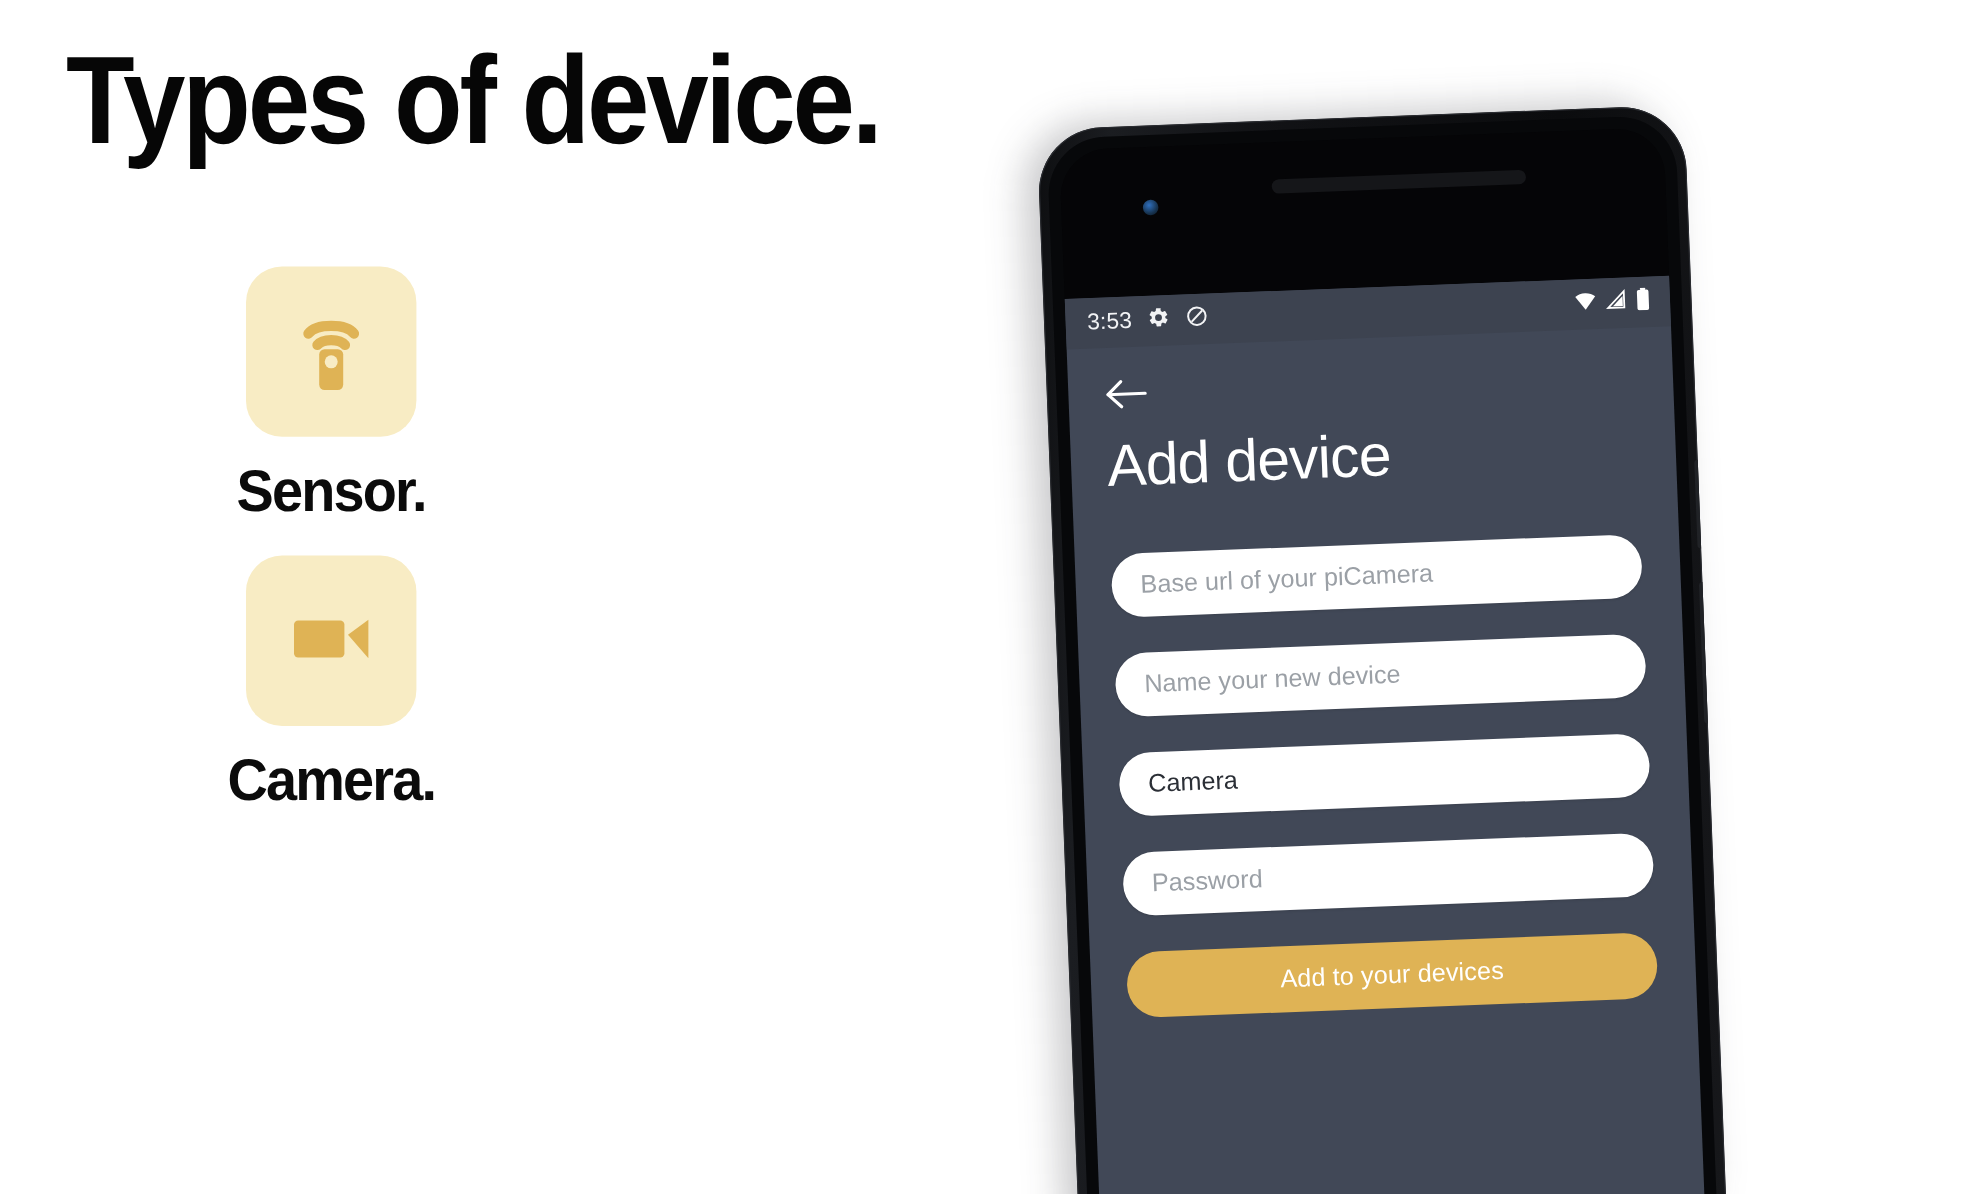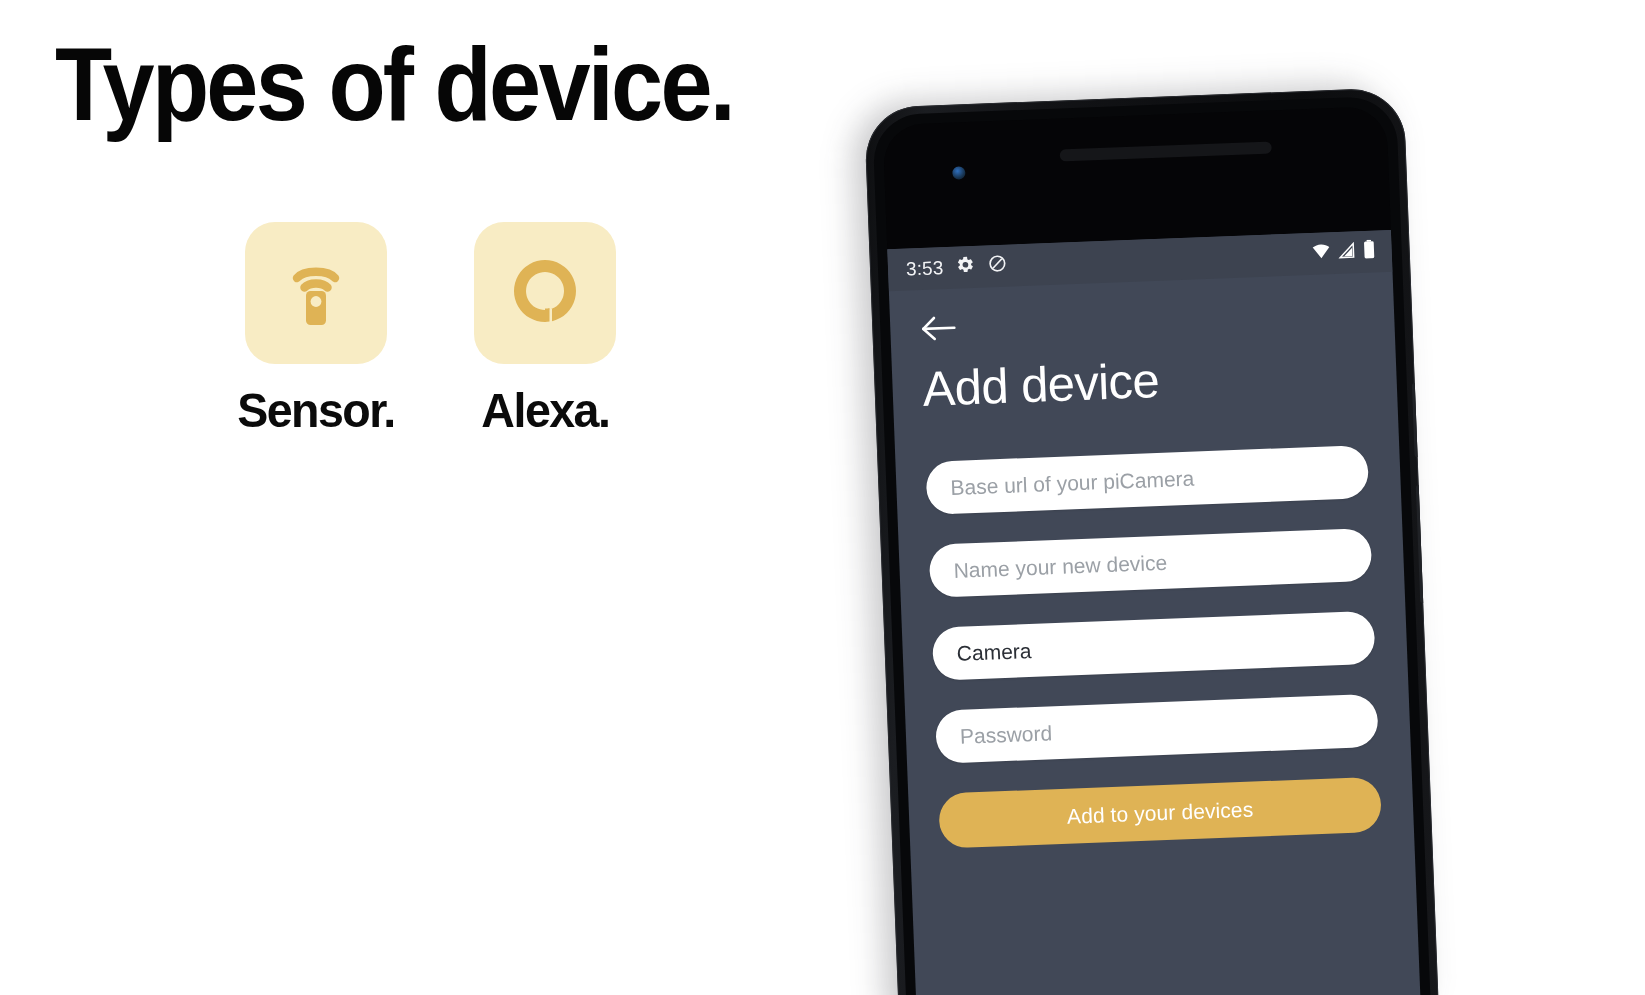--- a/index.html
+++ b/index.html
@@ -27,21 +27,21 @@
     transform-origin:left top;
     white-space:nowrap;
     line-height:1.2;
   }
 
   .device-grid{
     position:absolute;
     left:205px; top:222px;
     width:520px;
   }
-  .device-row{display:flex;gap:87px;margin-bottom:28px;margin-left:40px;}
+  .device-row{display:flex;gap:67px;margin-bottom:28px;}
   .device-cell{width:142px;display:flex;flex-direction:column;align-items:center;}
 
   .device-tile{
     width:142px;height:142px;
     background:#f8ecc4;
     border-radius:30px;
     display:flex;align-items:center;justify-content:center;
   }
   .device-label{
     margin-top:22px;
@@ -201,39 +201,37 @@
                 <path d="M24 30 C30.5 21.5, 55.5 21.5, 62 30" stroke="#dfb355" stroke-width="8.5" stroke-linecap="round" fill="none"></path>
                 <path d="M31.5 39.5 C36 34, 50 34, 54.5 39.5" stroke="#dfb355" stroke-width="8.5" stroke-linecap="round" fill="none"></path>
                 <rect x="33" y="43" width="20" height="34" rx="4.5" fill="#dfb355"></rect>
                 <circle cx="43" cy="53.5" r="5.4" fill="#f8ecc4"></circle>
               </svg>
             </span>
           </div>
           <div class="device-label">Sensor.</div>
         </div>
 
+
+      </div>
+
+      <div class="device-row">
+
+
         <div class="device-cell">
           <div class="device-tile">
             <span>
-              <svg width="80" height="80" viewBox="0 0 80 80" fill="none">
-                <path d="M40 9 A31 31 0 1 1 39.99 9 Z M40 21 A19 19 0 1 0 40.01 21 Z" fill="#dfb355" fill-rule="evenodd"></path>
-                <path d="M40 59 A19 19 0 0 0 47 57.6 L47 71 C44.8 71.6 42.5 72 40 72 Z" fill="#f8ecc4"></path>
-                <path d="M41 58 L41 70.5 C40.6 70.6 40.3 70.6 40 70.6 L40 58 Z" fill="#dfb355"></path>
-                <path d="M40 57.5 A18.5 18.5 0 0 0 44.5 57 L44.5 70.5 A31 31 0 0 1 40 70.9 Z" fill="#dfb355"></path>
-              </svg>
-            </span>
-          </div>
-          <div class="device-label">Alexa.</div>
+              <svg width="86" height="86" viewBox="0 0 86 86" fill="none">
+                <rect x="12" y="28" width="42" height="31" rx="3.5" fill="#dfb355"></rect>
+                <path d="M57 40 L74 27.5 L74 59.5 Z" fill="#dfb355"></path>
+              </svg>
+            </span>
+          </div>
+          <div class="device-label">Camera.</div>
         </div>
-
-      </div>
-
-      <div class="device-row">
-
-
 
       </div>
     </div>
   </div>
 
   <div class="phone-wrap">
     <div class="phone-shadow"></div>
 
     <div class="phone-body">
       <div class="phone-inner-bezel"></div>

